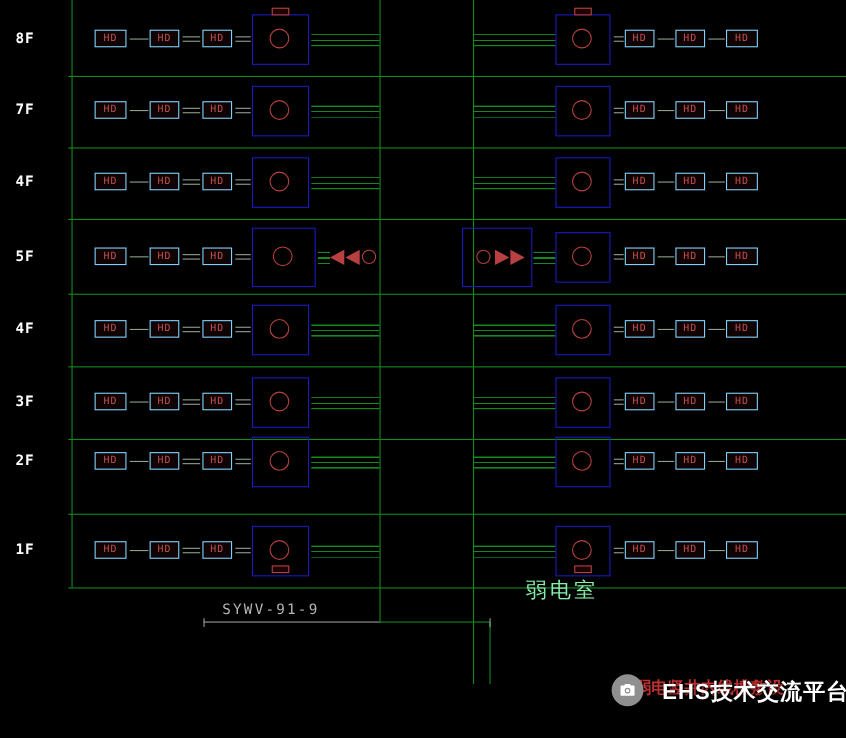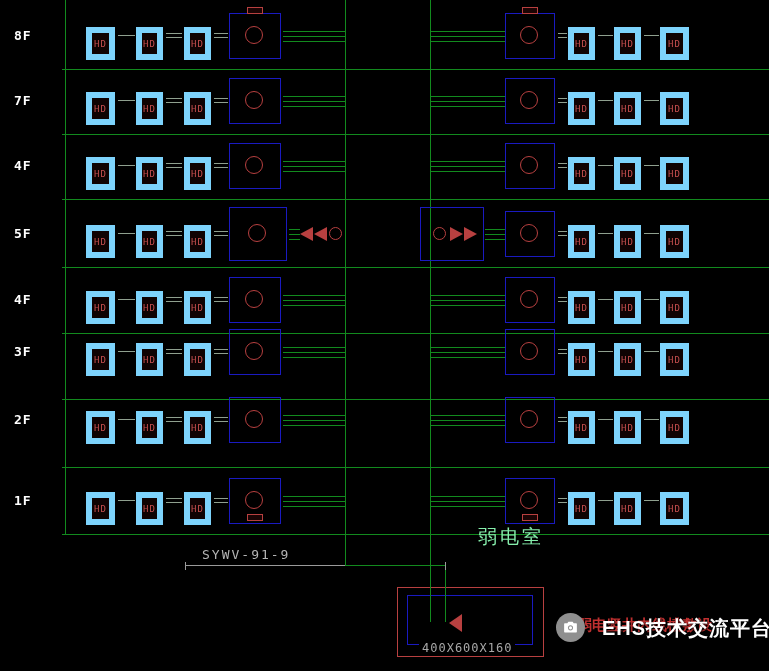--- a/index.html
+++ b/index.html
@@ -15,21 +15,21 @@
 
   
   .vline{position:absolute;width:1px;background:var(--line-green);z-index:3}
   .hline{position:absolute;height:1px;background:var(--line-green);z-index:1}
   .hline.gray{background:#9a9a9a}
   .tick{position:absolute;width:1px;height:8px;background:#9a9a9a;z-index:3}
 
   
   .row{position:absolute;left:0;width:769px;height:64px;z-index:4}
   .flabel{position:absolute;left:14px;top:24px;color:#ffffff;font:bold 13px "DejaVu Sans Mono",monospace;letter-spacing:1px}
-  .hd{position:absolute;top:23px;width:27px;height:33px;border:6px solid #7dd3fc;color:#c85050;
+  .hd{position:absolute;top:23px;width:27px;height:16px;border:1px solid #7dd3fc;color:#c85050;
       background:rgba(150,30,30,.10);font:9px "DejaVu Sans Mono",monospace;
       display:flex;align-items:center;justify-content:center;letter-spacing:1px}
   .hd.a{left:86px;width:29px}.hd.b{left:136px}.hd.c{left:184px}
   .hd.d{left:568px}.hd.e{left:614px}.hd.f{left:660px;width:29px}
   .conn1{position:absolute;top:31px;height:1px;background:#8fa08f}
   .conn2{position:absolute;top:29px;height:5px;border-top:1px solid #8fa08f;border-bottom:1px solid #8fa08f}
   .c1{left:118px;width:17px}.c2{left:166px;width:16px}.c3{left:214px;width:14px}
   .c4{left:558px;width:9px}.c5{left:598px;width:15px}.c6{left:644px;width:15px}
   .jbox{position:absolute;top:9px;width:52px;height:46px;border:1px solid var(--box-blue);z-index:2}
   .jl{left:229px}.jr{left:505px;width:50px}
@@ -217,21 +217,21 @@
         <i class="circ"></i>
       </span>
     <span class="conn2 c4"></span>
     <span class="hd d">HD</span>
     <span class="conn1 c5"></span>
     <span class="hd e">HD</span>
     <span class="conn1 c6"></span>
     <span class="hd f">HD</span>
   </div>
 
-  <div class="row" style="top:320px">
+  <div class="row" style="top:334px">
     <span class="flabel">3F</span>
     <span class="hd a">HD</span>
     <span class="conn1 c1"></span>
     <span class="hd b">HD</span>
     <span class="conn2 c2"></span>
     <span class="hd c">HD</span>
     <span class="conn2 c3"></span>
     <span class="jbox jl">
         <i class="circ"></i>
       </span>
@@ -295,25 +295,20 @@
     <span class="conn1 c6"></span>
     <span class="hd f">HD</span>
   </div>
 
   <div class="hline gray" style="left:185px;top:565px;width:160px"></div>
   <div class="tick" style="left:185px;top:562px"></div>
   <div class="tick" style="left:445px;top:562px"></div>
   <div class="cable-label">SYWV-91-9</div>
   <div class="room-label">弱电室</div>
 
-  <div class="eqbox">
-    <div class="eqinner"></div>
-    <span class="tri lft eqtri"></span>
-    <span class="eqsize">400X600X160</span>
-  </div>
 
   <div class="note2">沿弱电竖井内线槽敷设</div>
 
   <div class="wm">
     <span class="wm-circle">
       <svg viewBox="0 0 24 24" width="17" height="17" aria-hidden="true">
         <path fill="#ffffff" d="M9 4L7.5 6H4a1 1 0 0 0-1 1v11a1 1 0 0 0 1 1h16a1 1 0 0 0 1-1V7a1 1 0 0 0-1-1h-3.5L15 4H9z"></path>
         <circle cx="12" cy="12.5" r="3.6" fill="#8f8f8f"></circle>
         <circle cx="12" cy="12.5" r="2.2" fill="#ffffff"></circle>
       </svg>

